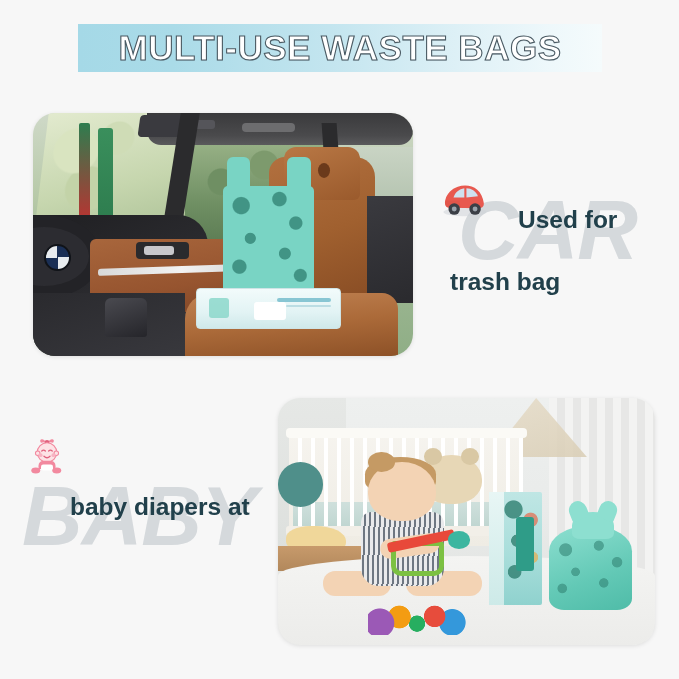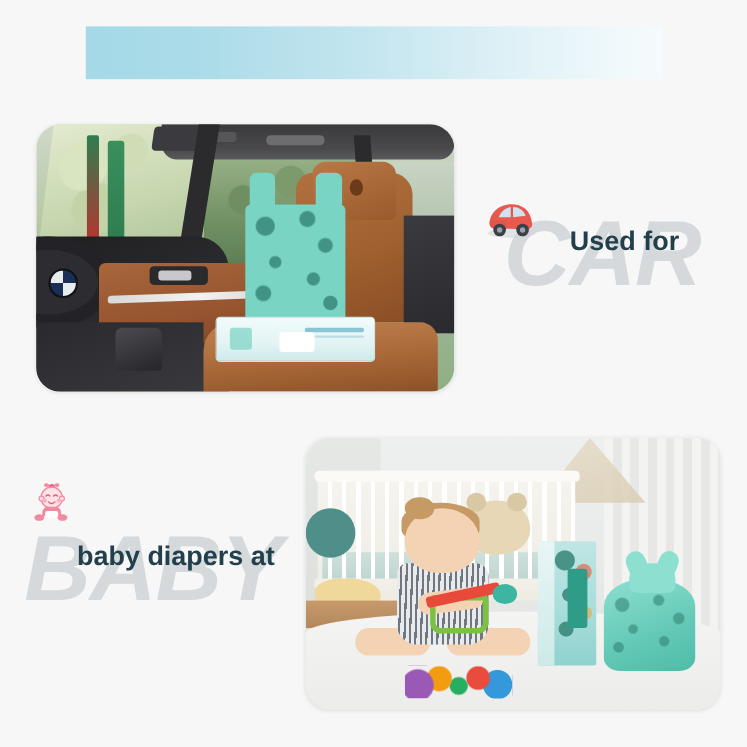--- a/index.html
+++ b/index.html
@@ -411,20 +411,21 @@
   #baby-line2 { position:absolute; left:56px; top:59px; }
   #baby-line3 { position:absolute; left:8px;  top:90px; }
   #baby-icon  { left:10px; top:4px; }
 </style>
 </head>
 <body>
 
 <div id="page">
 
   <div id="header-banner"></div>
+  <div id="header-title">MULTI-USE WASTE BAGS</div>
 
   <div class="photo" id="photo-car">
     <div class="ph-inner">
       <div class="car-sky"></div>
       <div class="windshield"></div>
       <div class="side-window"></div>
       <div class="rear-window"></div>
       <div class="roof-band"></div>
       <div class="roof-handle"></div>
       <div class="sunroof-ctrl"></div>
@@ -467,20 +468,21 @@
       <path d="M16 26 C18 19 24 14 31 13 L31 26 Z" fill="#cfe2ef"></path>
       <path d="M34 13 C41 13 47 17 50 24 L34 26 Z" fill="#cfe2ef"></path>
       <path d="M5 30 C4 34 5 39 10 40 L26 40 L24 30 Z" fill="#d94f45" opacity=".45"></path>
       <circle cx="17" cy="42" r="8" fill="#3b3f46"></circle>
       <circle cx="17" cy="42" r="3.4" fill="#9aa2ab"></circle>
       <circle cx="46" cy="42" r="8" fill="#3b3f46"></circle>
       <circle cx="46" cy="42" r="3.4" fill="#9aa2ab"></circle>
     </svg>
 
     <div class="feature-text" id="car-line1">Used for</div>
+    <div class="feature-text" id="car-line3">trash bag</div>
   </div>
 
   <div class="feature" id="feature-baby">
     <div class="watermark">BABY</div>
 
     <svg class="icon-badge" id="baby-icon" viewBox="0 0 56 56">
       <path d="M20 9 C16 4 24 2 26 8 Z" fill="#f2899f"></path>
       <path d="M36 9 C40 4 32 2 30 8 Z" fill="#f2899f"></path>
       <circle cx="28" cy="8.5" r="3.2" fill="#e0627e"></circle>
       <circle cx="28" cy="22" r="13" fill="#fde3e6" stroke="#f2899f" stroke-width="1.6"></circle>

